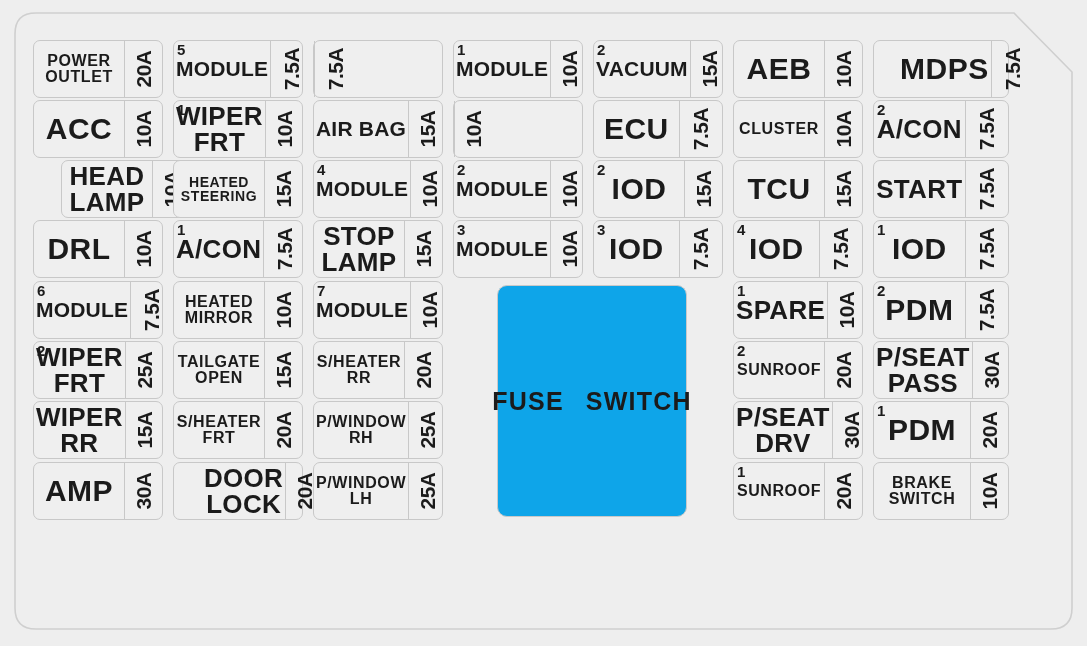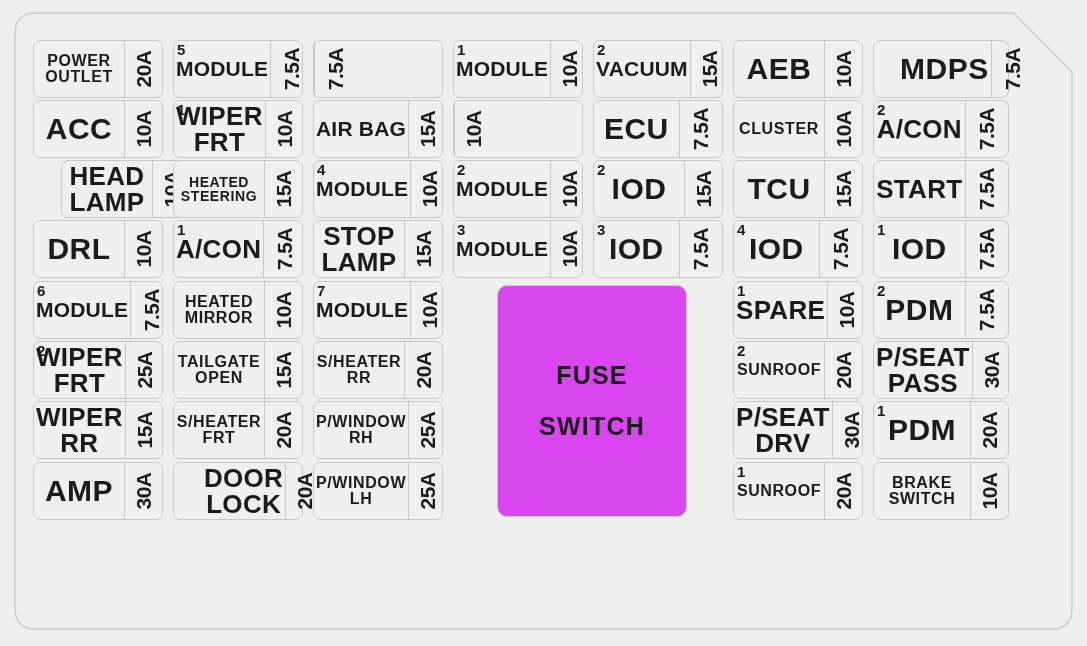--- a/index.html
+++ b/index.html
@@ -118,25 +118,24 @@
   }
 
   
   #fuse-switch {
     position: absolute;
     left: 497px;
     top: 285px;
     width: 190px;
     height: 232px;
     box-sizing: border-box;
-    background: #d946ef;
+    background: #0ea5e9;
     border: 1px solid #c9c9c9;
     border-radius: 10px;
     display: flex;
-    flex-direction: column;
     align-items: center;
     justify-content: center;
     gap: 22px;
   }
   #fuse-switch div {
     font-size: 25px;
     font-weight: 600;
     letter-spacing: 1.2px;
   }
 </style>

